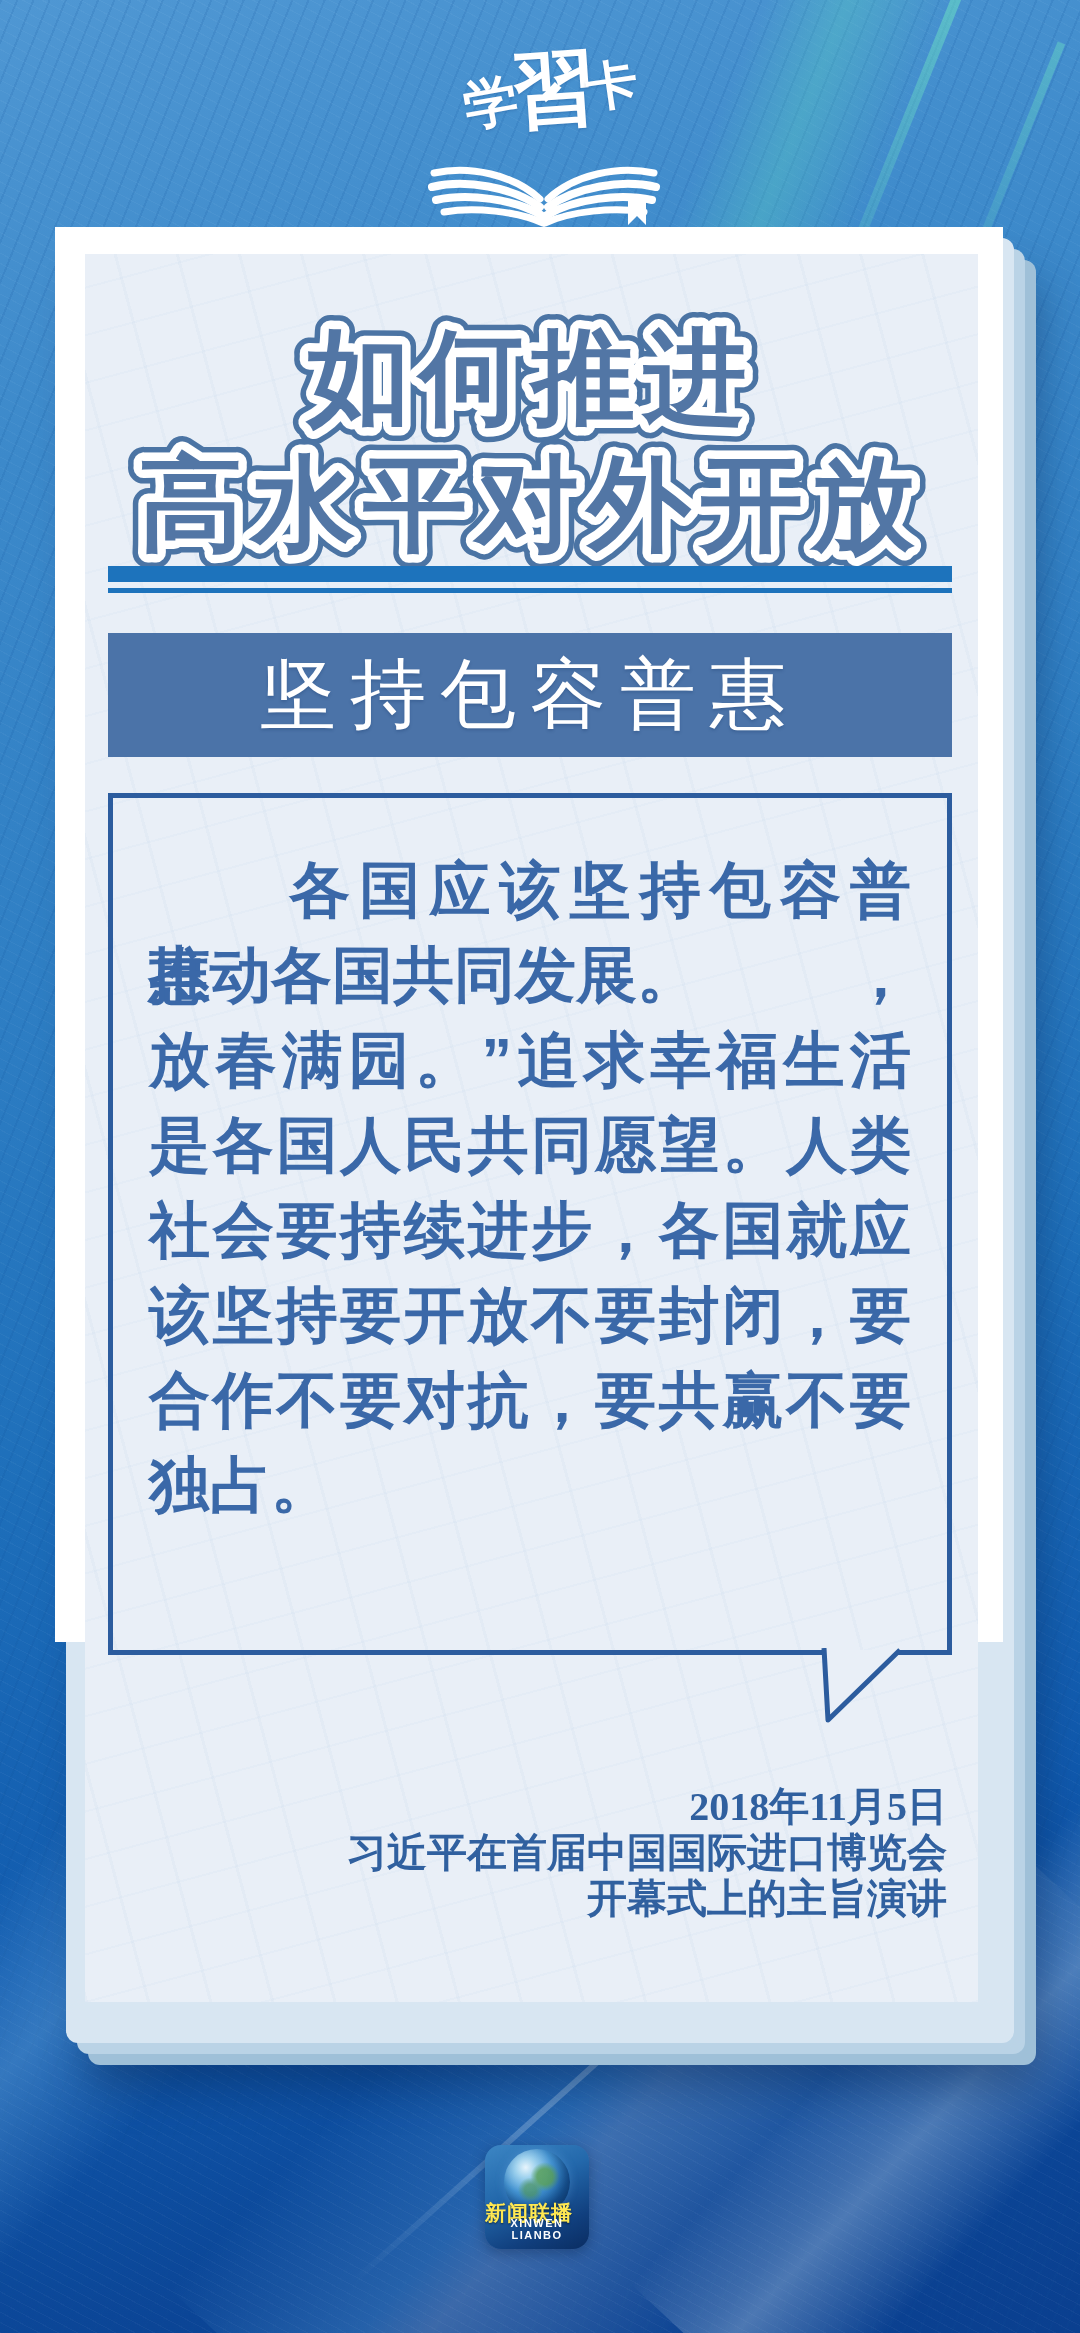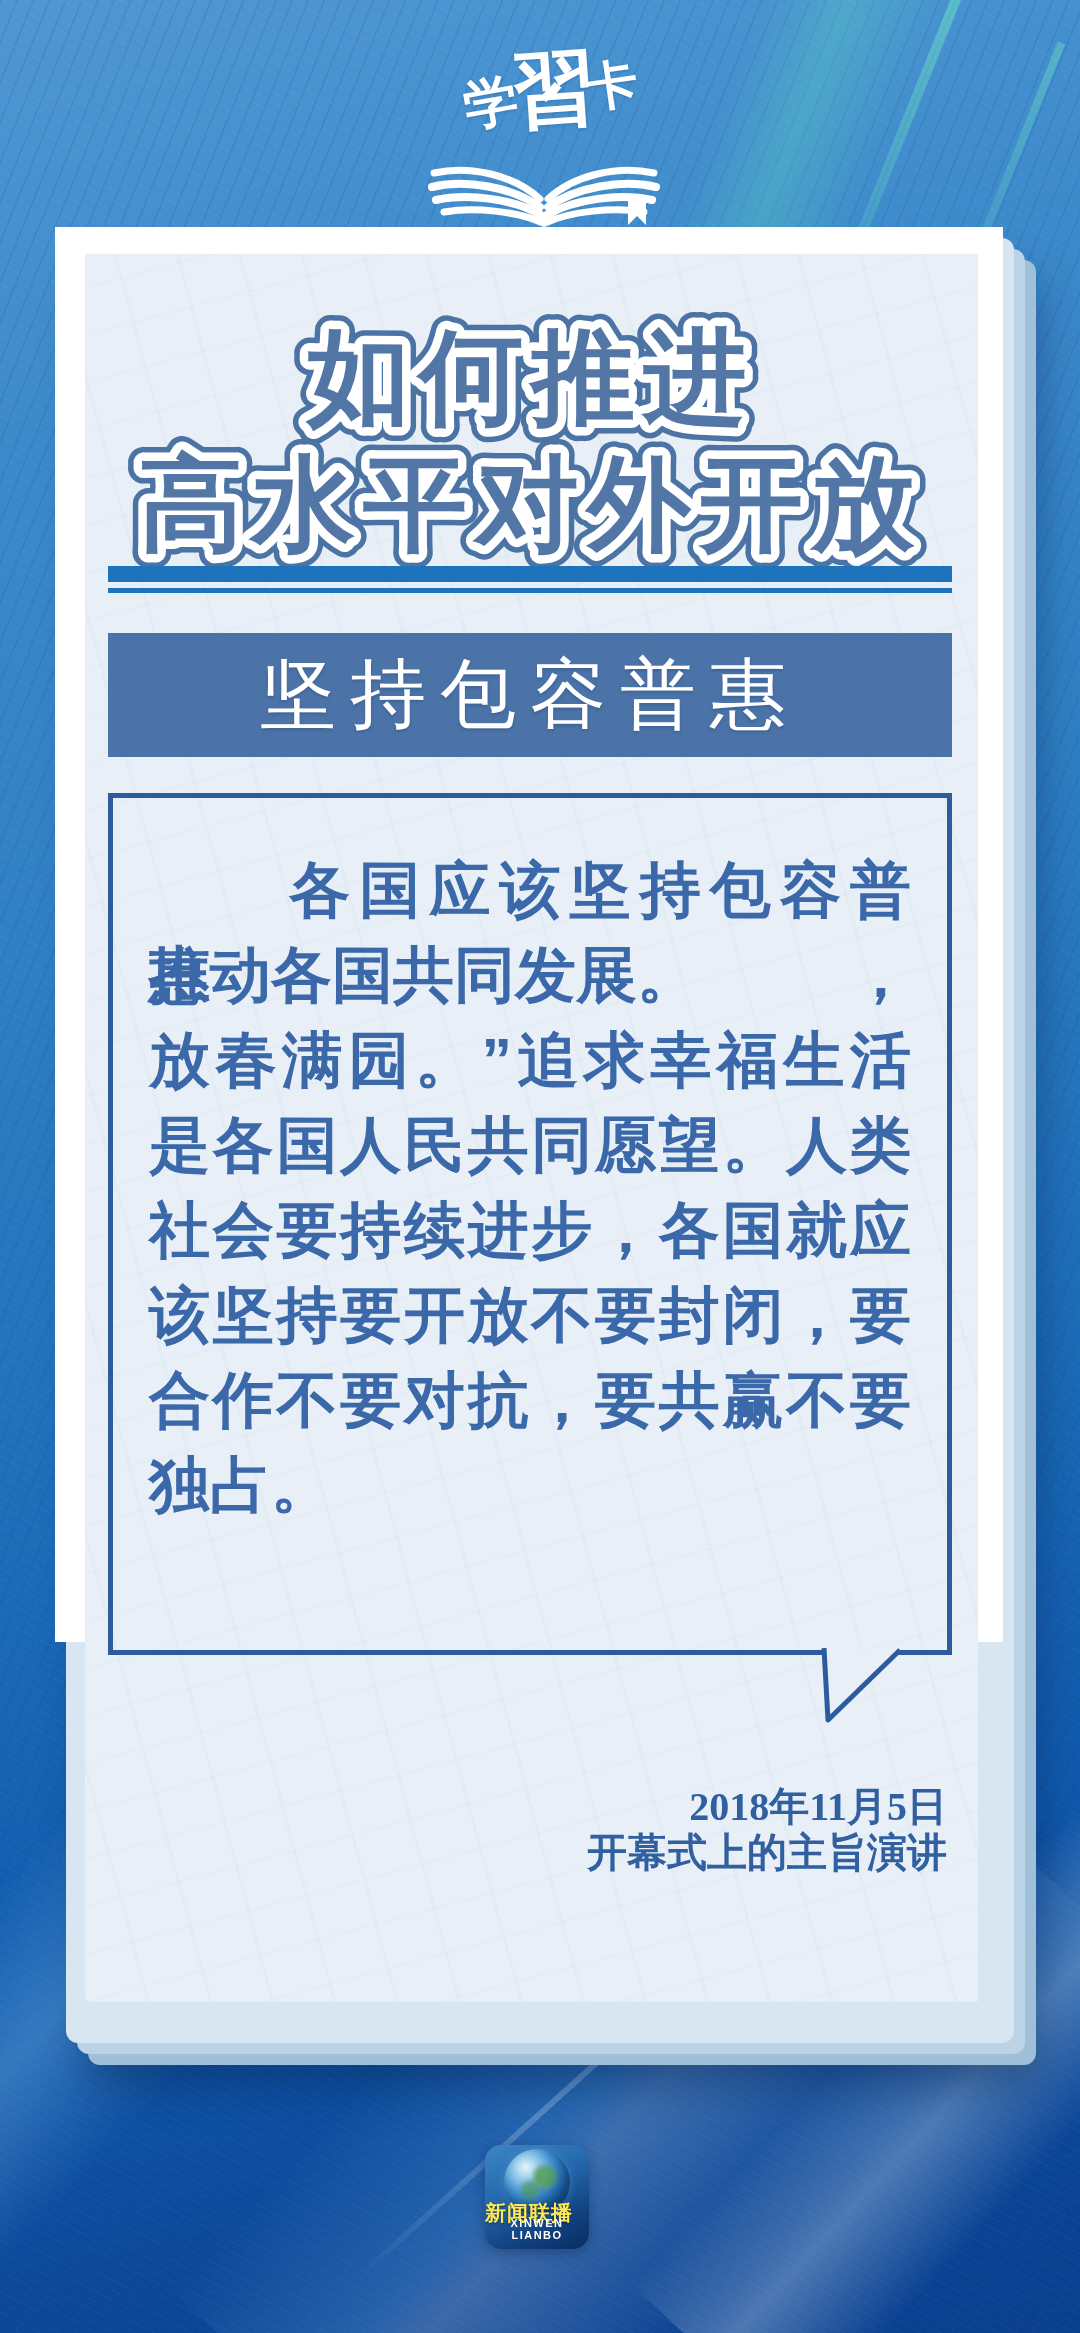--- a/index.html
+++ b/index.html
@@ -171,20 +171,21 @@
           <div class="q-line">独占。</div>
         </div>
     </div>
     <svg class="tail-svg" width="96" height="80" viewBox="0 0 96 80">
       <polygon points="6,2 10,72 82,2" fill="#e9eff7"></polygon>
       <path d="M6,0 L10,72 L82,2" fill="none" stroke="#2c5c9e" stroke-width="5" stroke-linejoin="round"></path>
     </svg>
 
     <div class="attribution" id="attribution-lines">
         <div class="attr-line">2018年11月5日</div>
+        <div class="attr-line">习近平在首届中国国际进口博览会</div>
         <div class="attr-line">开幕式上的主旨演讲</div>
       </div>
   </div>
 </div>
 
 <div class="bottom-logo">
   <div class="globe"></div>
   <div class="bl-cn">新闻联播</div>
   <div class="bl-en">XINWEN  LIANBO</div>
 </div>

